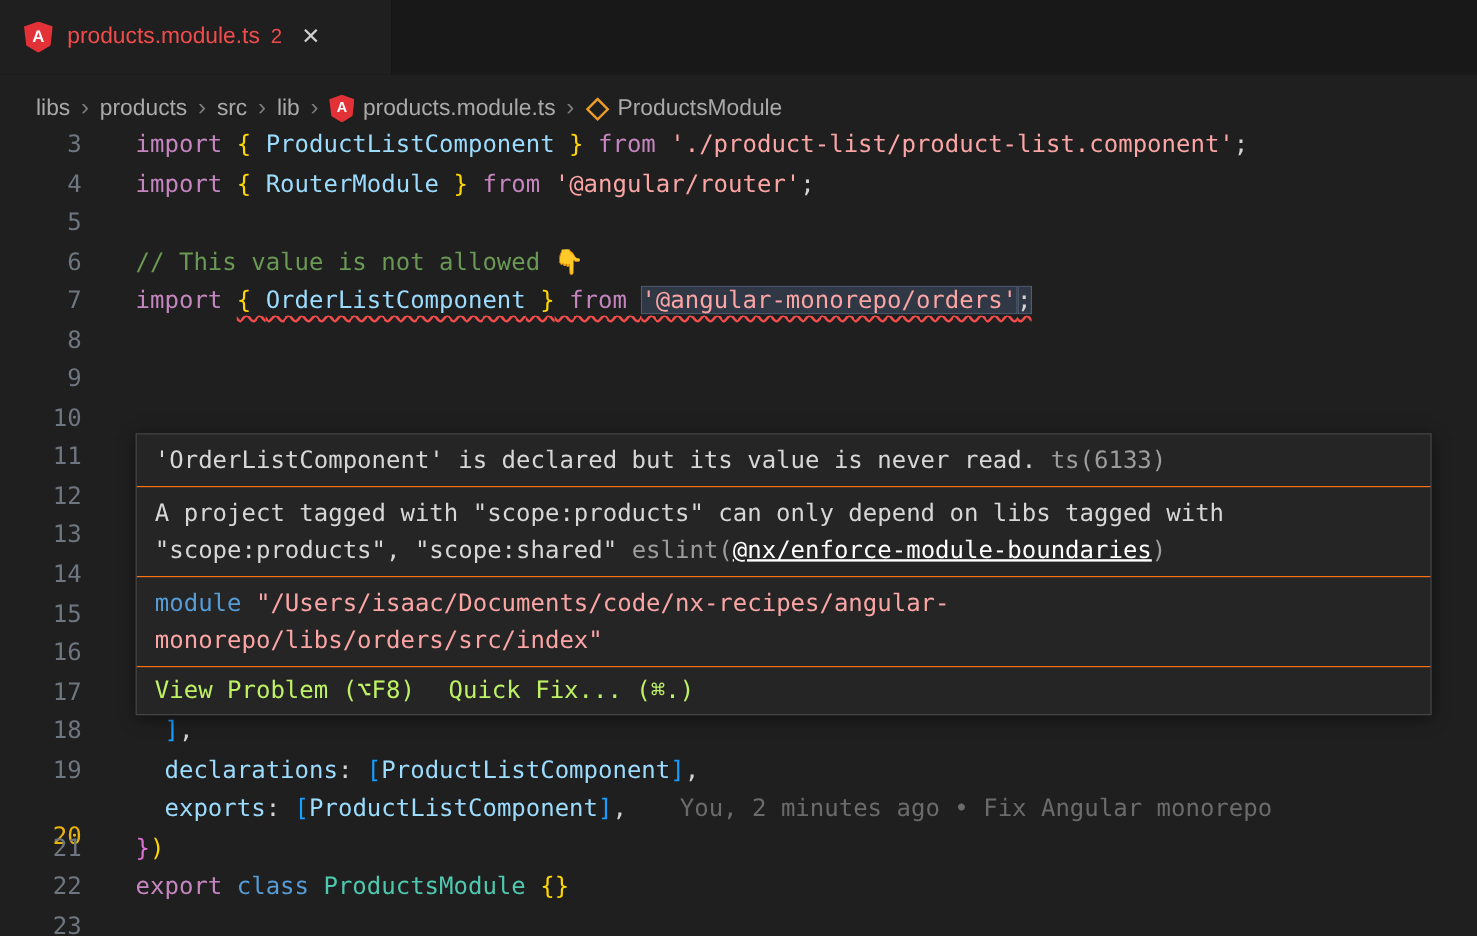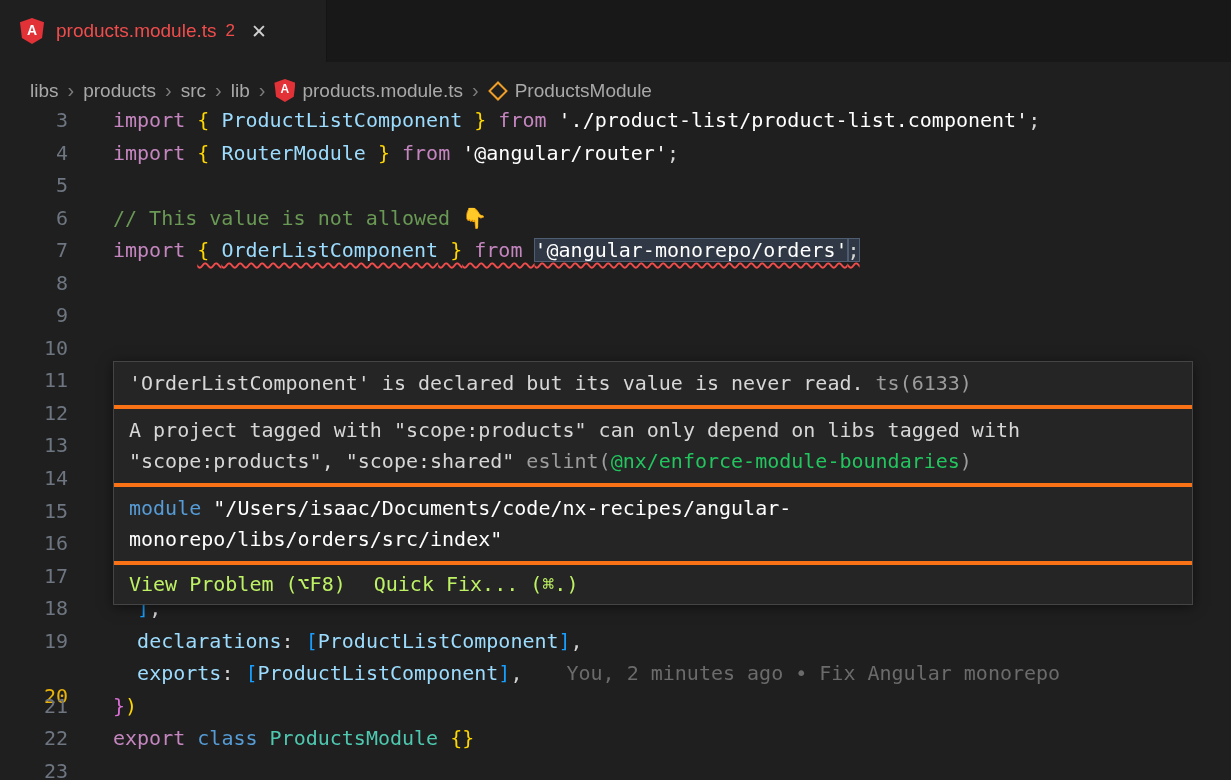--- a/index.html
+++ b/index.html
@@ -34,41 +34,41 @@
   .line.active .ln { color: #eab308; margin-top: 23px; }
   .code { margin-left: 45px; white-space: pre; position: relative; }
   .guide { position: absolute; top: 0; bottom: 0; width: 1px; background: #3d3d3d; }
 
   
   .kw   { color: #C586C0; }
   .ctrl { color: #569CD6; }
   .cls  { color: #9CDCFE; }
   .cls2 { color: #4EC9B0; }
   .prop { color: #9CDCFE; }
-  .str  { color: #ffffff; }
+  .str  { color: #fca5a5; }
   .pun  { color: #D4D4D4; }
   .com  { color: #6A9955; }
   .b1   { color: #FFD700; }
   .b2   { color: #DA70D6; }
   .b3   { color: #179FFF; }
   .white{ color: #D7D7D7; }
   .gray { color: #9D9D9D; }
-  .link { color: #22c55e; cursor: pointer; }
+  .link { color: #ffffff; text-decoration: underline; cursor: pointer; }
   .emoji{ color: #f2c40f; }
 
   .sq { text-decoration-line: underline; text-decoration-style: wavy;
         text-decoration-color: #F14C4C; text-decoration-thickness: 2px; text-underline-offset: 5px; }
   .hl { background: rgba(70, 90, 120, 0.42); box-shadow: inset 0 0 0 1px rgba(120,140,170,0.45); margin-top: 20px; }
 
   .blame { color: #6b6b6b; margin-left: 44px; }
 
   
   .hover { position: absolute; left: 113px; top: 259px; width: 1080px; background: #252526;
            border: 1px solid #454545; z-index: 20; box-shadow: 0 2px 12px rgba(0,0,0,0.5); }
-  .hsec { padding: 6px 15px; border-bottom: 4px solid #f97316; }
+  .hsec { padding: 6px 15px; border-bottom: 1px solid #f97316; }
   .hline { line-height: 31px; font-size: 20px; white-space: pre-wrap; }
   .hactions { padding: 4px 15px; display: flex; gap: 28px; }
   .haction { color: #bef264; font-size: 20px; line-height: 31px; cursor: pointer; }
 
   .class-icon { display: inline-flex; }
 </style>
 </head>
 <body>
 
 <div class="tabbar">

